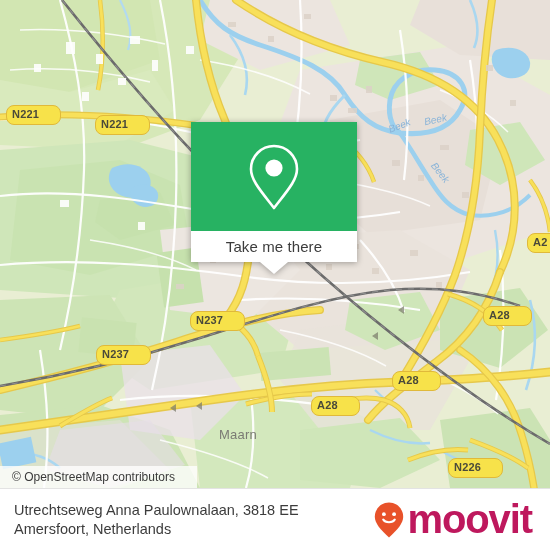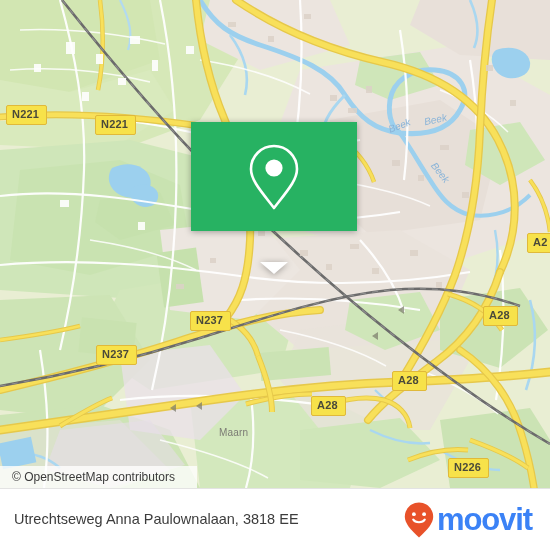--- a/index.html
+++ b/index.html
@@ -35,42 +35,42 @@
     width: 550px;
     height: 488px;
     display: block;
   }
 
   
   .shield {
     position: absolute;
     background: #f7e24a;
     border: 1.6px solid #e0b93a;
-    border-radius: 2px;
+    border-radius: 8px;
     color: #4a4a3a;
     font-size: 11px;
     font-weight: bold;
     font-family: "Liberation Sans", sans-serif;
     letter-spacing: 0.2px;
     line-height: 1;
-    padding: 3px 7px 4px 5px;
+    padding: 3px 21px 4px 5px;
     white-space: nowrap;
     text-align: center;
   }
 
   
   .maplabel {
     position: absolute;
     color: #8d8d86;
     font-family: "Liberation Sans", sans-serif;
     white-space: nowrap;
     pointer-events: none;
   }
   .placelabel {
-    font-size: 10px;
+    font-size: 13px;
     color: #7b7b74;
     letter-spacing: 0.2px;
   }
   .waterlabel {
     font-size: 10px;
     color: #8ab4d8;
     font-style: italic;
   }
 
   
@@ -156,25 +156,25 @@
   }
   #address div { white-space: nowrap; }
   #logo {
     display: flex;
     align-items: center;
     gap: 3px;
     padding-right: 4px;
   }
   #logo-mark svg { display: block; }
   #logo-word {
-    font-size: 31px;
+    font-size: 40px;
     line-height: 31px;
     font-weight: bold;
     letter-spacing: -1.1px;
-    color: #3b82f6;
+    color: #be185d;
     font-family: "Liberation Sans", sans-serif;
   }
 </style>
 </head>
 <body>
 
 <div id="screen">
 
   <div id="map">
     <svg class="maplayer" viewBox="0 0 550 488">
@@ -392,31 +392,35 @@
 
     <div id="callout">
       <div id="callout-head">
         <span id="callout-pin">
           <svg width="56" height="70" viewBox="0 0 56 70">
             <path d="M28 4 C15.3 4 5 14.3 5 27 C5 38 14 48 28 66 C42 48 51 38 51 27 C51 14.3 40.7 4 28 4 Z" fill="none" stroke="#ffffff" stroke-width="2.6" stroke-linejoin="round"></path>
             <circle cx="28" cy="26" r="8.6" fill="#ffffff"></circle>
           </svg>
         </span>
       </div>
+      <div id="callout-foot">
+        <span id="callout-foot-label">Take me there</span>
+      </div>
       <div id="callout-tail"></div>
     </div>
 
     <div id="attrib">
       <span id="attrib-text">© OpenStreetMap contributors</span>
     </div>
   </div>
 
   <div id="bottombar">
     <div id="address">
       <div>Utrechtseweg Anna Paulownalaan, 3818 EE</div>
+      <div>Amersfoort, Netherlands</div>
     </div>
     <div id="logo">
       <span id="logo-mark">
         <svg width="30" height="36" viewBox="0 0 30 36">
           <path d="M15 0.6 C7.1 0.6 0.8 6.9 0.8 14.8 C0.8 21.5 7 28.4 15 35.4 C23 28.4 29.2 21.5 29.2 14.8 C29.2 6.9 22.9 0.6 15 0.6 Z" fill="#e8522a"></path>
           <circle cx="9.9" cy="12.2" r="1.9" fill="#ffffff"></circle>
           <circle cx="20.1" cy="12.2" r="1.9" fill="#ffffff"></circle>
           <path d="M9.2 17.6 C11.2 21.2 18.8 21.2 20.8 17.6" fill="none" stroke="#ffffff" stroke-width="2.1" stroke-linecap="round"></path>
         </svg>
       </span>

